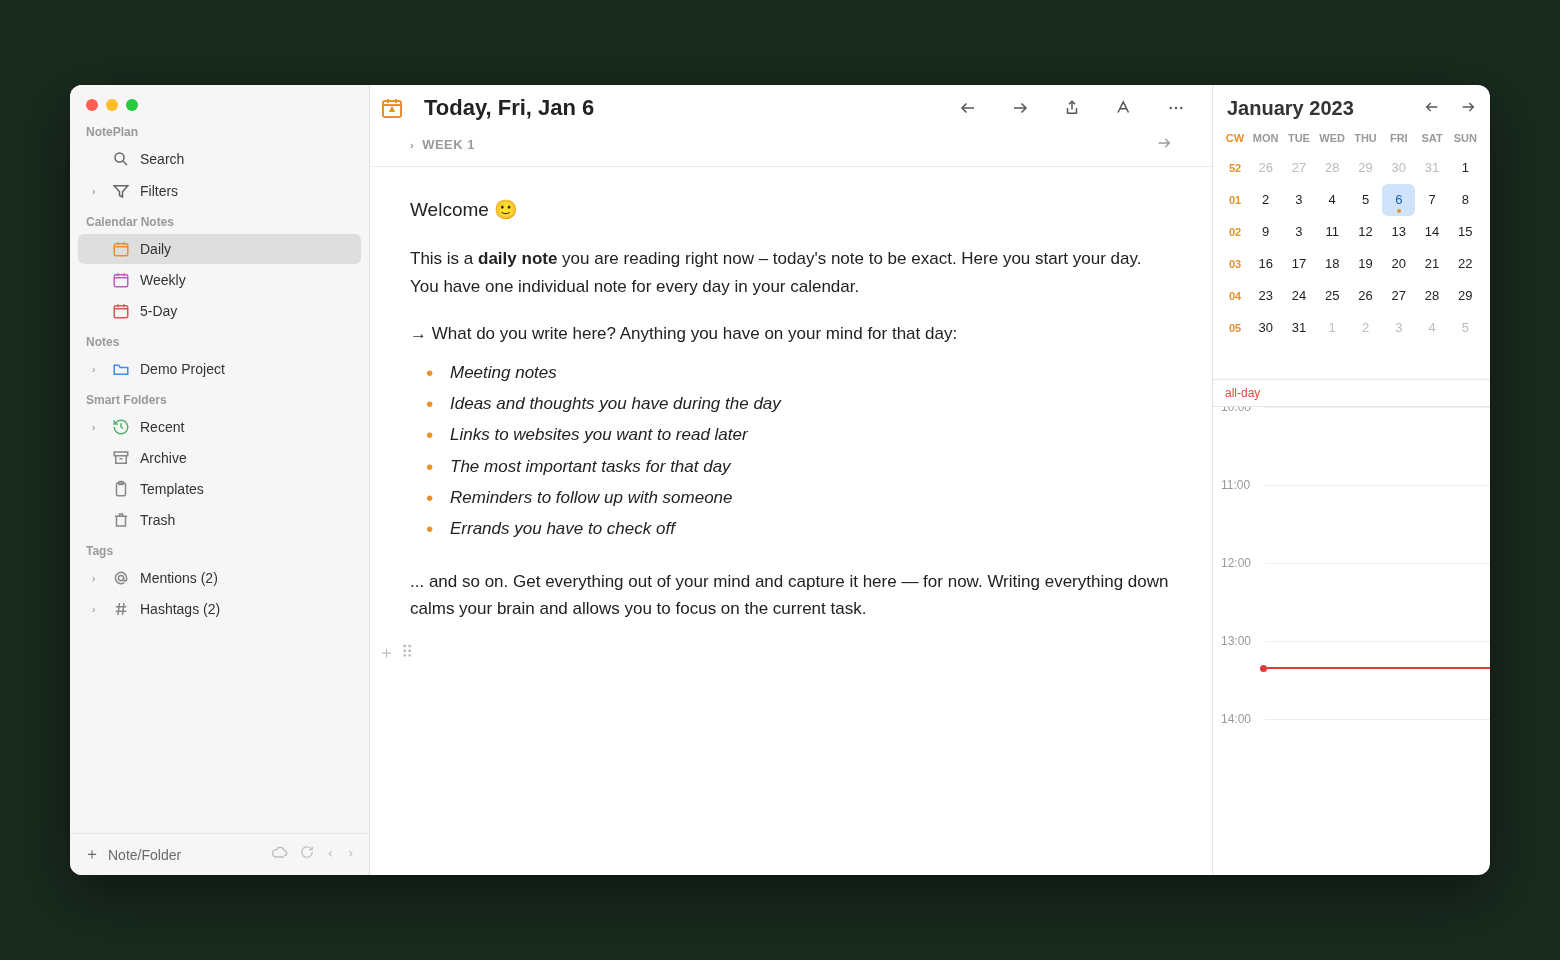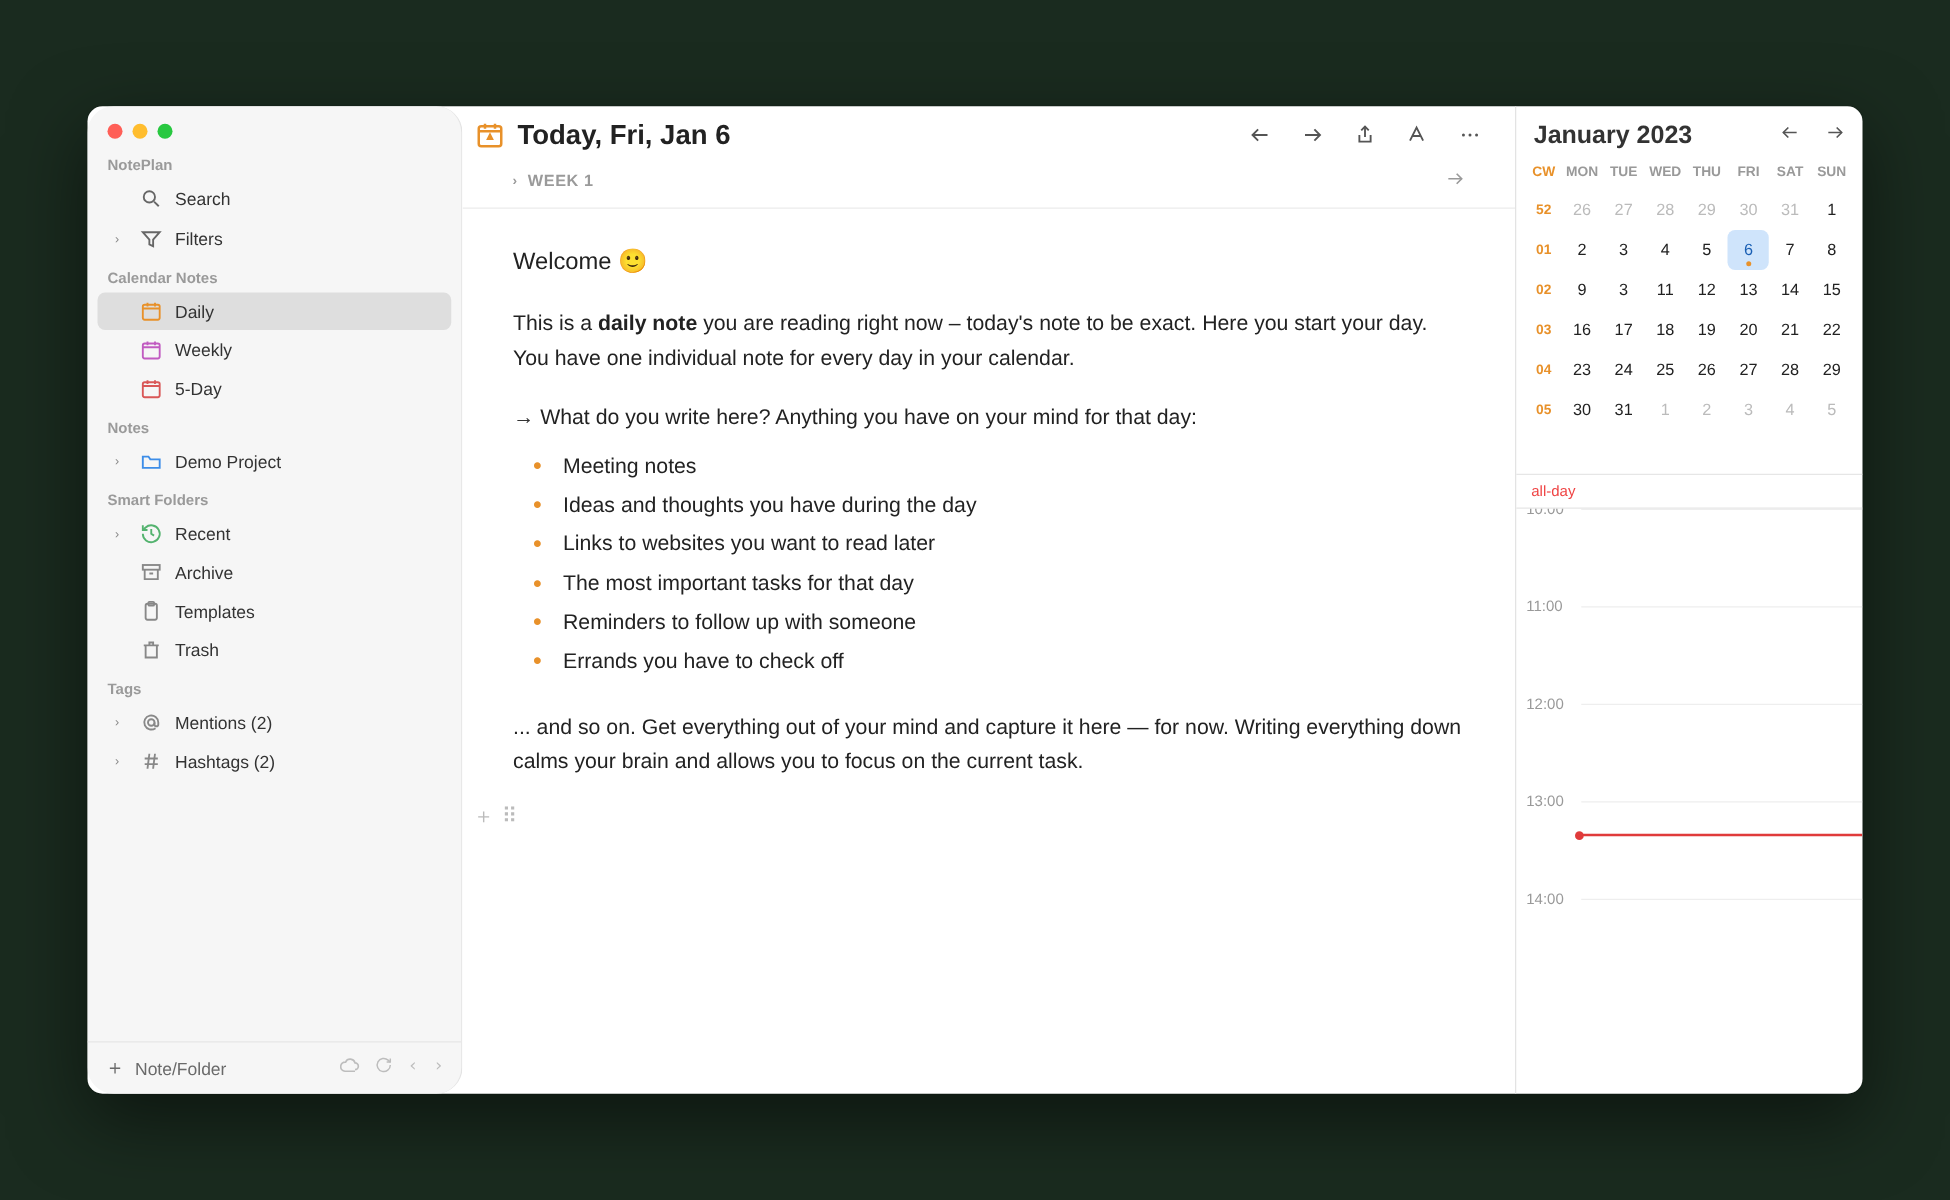--- a/index.html
+++ b/index.html
@@ -24,21 +24,20 @@
   position: relative;
 }
 
 .sidebar {
   width: 300px;
   background: #f6f6f6;
   border-right: 1px solid #e3e3e3;
   display: flex;
   flex-direction: column;
   position: relative;
-  border-radius: 21px;
 }
 .traffic-lights { display: flex; gap: 8px; padding: 14px 16px 6px; }
 .traffic-light { width: 12px; height: 12px; border-radius: 50%; }
 .tl-close { background: #ff5f57; }
 .tl-min { background: #ffbd2e; }
 .tl-max { background: #28c840; }
 .sidebar-section-label {
   font-size: 12px;
   color: #9a9a9a;
   font-weight: 600;
@@ -80,21 +79,21 @@
 .editor {
   flex: 1;
   display: flex;
   flex-direction: column;
   overflow: hidden;
 }
 .editor-header {
   display: flex;
   align-items: center;
   padding: 10px 20px 8px 10px;
-  gap: 10px;
+  gap: 20px;
 }
 .editor-title {
   font-size: 22px;
   font-weight: 700;
   color: #222;
 }
 .header-spacer { flex: 1; }
 .hdr-btn {
   width: 32px;
   height: 24px;
@@ -121,21 +120,21 @@
   font-size: 17px;
   color: #222;
   line-height: 1.6;
   position: relative;
 }
 .content p { margin-bottom: 20px; }
 .welcome { font-size: 19px; }
 .arrow-pref::before { content: "→ "; color: #333; }
 .italic { }
 ul.bullets { list-style: none; padding-left: 40px; margin-bottom: 24px; margin-top: -10px;}
-ul.bullets li { position: relative; padding: 2px 0; }
+ul.bullets li { position: relative; padding: 2px 0; font-style: italic; }
 ul.bullets li::before {
   content: "•";
   position: absolute;
   left: -24px;
   color: #e8912a;
   font-size: 20px;
   line-height: 1;
   top: 6px;
 }
 .gutter {

